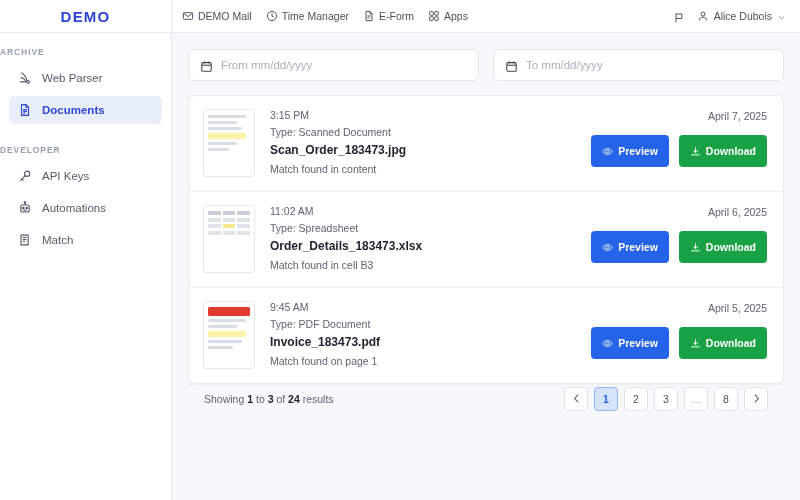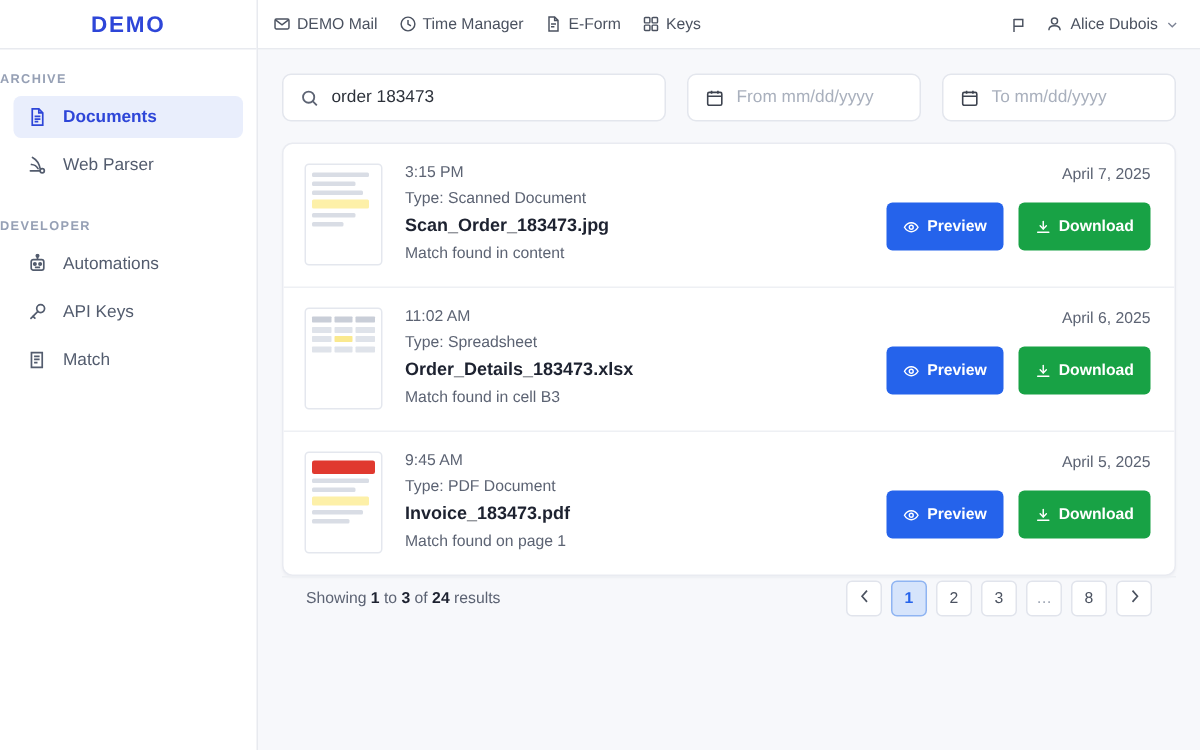--- a/index.html
+++ b/index.html
@@ -142,72 +142,72 @@
 <div class="app">
 
   <aside class="sidebar">
     <div class="brand">
       <span class="brand-text">DEMO</span>
     </div>
     <nav class="nav">
 
       <div class="nav-section">ARCHIVE</div>
 
-      <div class="nav-item active">
-        <span class="nav-ico">
-          <svg viewBox="0 0 16 16" fill="none" stroke="#2e46d8" stroke-width="1.3">
-            <path d="M4 1.8h5l3 3v9.4H4z"></path>
-              <path d="M9 1.8v3h3"></path>
-            <path d="M5.8 7.5h4.4M5.8 9.6h4.4M5.8 11.6h2.8"></path>
-          </svg>
-        </span>
-        <span>Documents</span>
-      </div>
-
       <div class="nav-item">
         <span class="nav-ico">
           <svg viewBox="0 0 16 16" fill="none" stroke="#535c6e" stroke-width="1.3" stroke-linecap="round">
             <path d="M4.2 2.2c3 1.6 5.2 4.6 6 9.2"></path>
             <path d="M2.6 12.4h7.2"></path>
               <circle cx="11.6" cy="12.4" r="1.6"></circle>
             <path d="M3.4 7.6c2.3.2 4 1.4 5 3.2"></path>
           </svg>
         </span>
         <span>Web Parser</span>
       </div>
 
+      <div class="nav-item active">
+        <span class="nav-ico">
+          <svg viewBox="0 0 16 16" fill="none" stroke="#2e46d8" stroke-width="1.3">
+            <path d="M4 1.8h5l3 3v9.4H4z"></path>
+              <path d="M9 1.8v3h3"></path>
+            <path d="M5.8 7.5h4.4M5.8 9.6h4.4M5.8 11.6h2.8"></path>
+          </svg>
+        </span>
+        <span>Documents</span>
+      </div>
+
       <div class="nav-section second">DEVELOPER</div>
+
+      <div class="nav-item">
+        <span class="nav-ico">
+          <svg viewBox="0 0 16 16" fill="none" stroke="#535c6e" stroke-width="1.3" stroke-linecap="round">
+            <circle cx="10.4" cy="5.4" r="3"></circle>
+            <path d="M8.3 7.6L3 12.9"></path>
+              <path d="M4.6 11.3l1.4 1.4"></path>
+          </svg>
+        </span>
+        <span>API Keys</span>
+      </div>
 
       <div class="nav-item">
         <span class="nav-ico">
           <svg viewBox="0 0 16 16" fill="none" stroke="#535c6e" stroke-width="1.3">
             <rect x="3.2" y="4.6" width="9.6" height="8" rx="1.6"></rect>
             <path d="M8 2.2v2.4"></path>
               <circle cx="8" cy="1.8" r=".9" fill="#535c6e"></circle>
             <circle cx="6" cy="8" r=".9" fill="#535c6e"></circle>
               <circle cx="10" cy="8" r=".9" fill="#535c6e"></circle>
             <path d="M6 10.6h4"></path>
           </svg>
         </span>
         <span>Automations</span>
       </div>
 
       <div class="nav-item">
         <span class="nav-ico">
-          <svg viewBox="0 0 16 16" fill="none" stroke="#535c6e" stroke-width="1.3" stroke-linecap="round">
-            <circle cx="10.4" cy="5.4" r="3"></circle>
-            <path d="M8.3 7.6L3 12.9"></path>
-              <path d="M4.6 11.3l1.4 1.4"></path>
-          </svg>
-        </span>
-        <span>API Keys</span>
-      </div>
-
-      <div class="nav-item">
-        <span class="nav-ico">
           <svg viewBox="0 0 16 16" fill="none" stroke="#535c6e" stroke-width="1.3">
             <path d="M3.4 2.4h8.2v11.2H3.4z"></path>
             <path d="M5.4 5.2h4.2M5.4 7.6h4.2M5.4 10h2.6"></path>
           </svg>
         </span>
         <span>Match</span>
       </div>
     </nav>
   </aside>
 
@@ -249,21 +249,21 @@
 
         <div class="topnav-item">
           <span class="topnav-ico">
             <svg viewBox="0 0 16 16" fill="none" stroke="#4b5260" stroke-width="1.3">
               <rect x="2.2" y="2.2" width="4.8" height="4.8" rx=".8"></rect>
               <rect x="9" y="2.2" width="4.8" height="4.8" rx=".8"></rect>
               <rect x="2.2" y="9" width="4.8" height="4.8" rx=".8"></rect>
               <rect x="9" y="9" width="4.8" height="4.8" rx=".8"></rect>
             </svg>
           </span>
-          <span>Keys</span>
+          <span>Apps</span>
         </div>
       </div>
 
       <div class="spacer"></div>
 
       <div class="topright">
         <span class="topnav-ico">
           <svg viewBox="0 0 16 16" fill="none" stroke="#4b5260" stroke-width="1.3">
             <path d="M4 2.2v11.6"></path>
               <path d="M4 2.6h7.8v6H4"></path>
@@ -282,29 +282,20 @@
                 <path d="M3.4 6l4.6 4.4L12.6 6"></path>
               </svg>
           </span>
         </div>
       </div>
     </header>
 
     <div class="content">
 
       <div class="filters">
-        <div class="field search">
-          <span class="field-ico">
-            <svg viewBox="0 0 16 16" fill="none" stroke="#5c6373" stroke-width="1.5">
-              <circle cx="7.1" cy="7.1" r="4.6"></circle>
-                <path d="M10.6 10.6l3.2 3.2"></path>
-            </svg>
-          </span>
-          <input class="field-val" value="order 183473" style="">
-        </div>
 
         <div class="field date">
           <span class="field-ico">
             <svg viewBox="0 0 16 16" fill="none" stroke="#3d434f" stroke-width="1.3">
               <rect x="2.2" y="3.2" width="11.6" height="10.6" rx="1.3"></rect>
               <path d="M2.2 6.4h11.6"></path>
                 <path d="M5.4 1.8v2.6M10.6 1.8v2.6"></path>
             </svg>
           </span>
           <input class="field-val" placeholder="From mm/dd/yyyy" style="">

